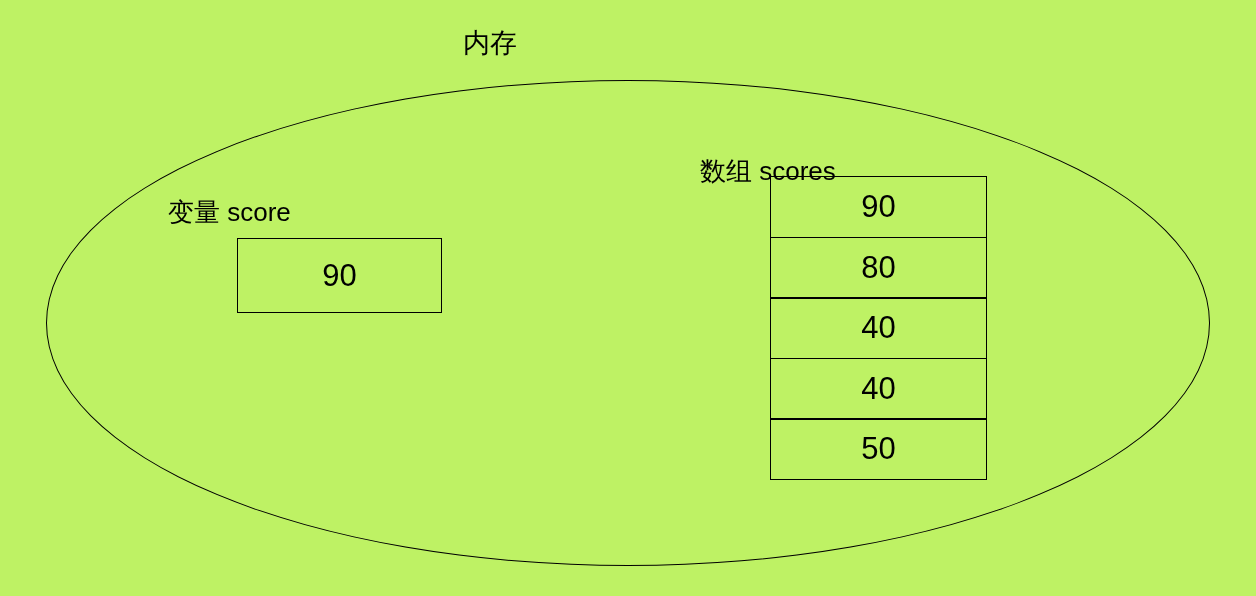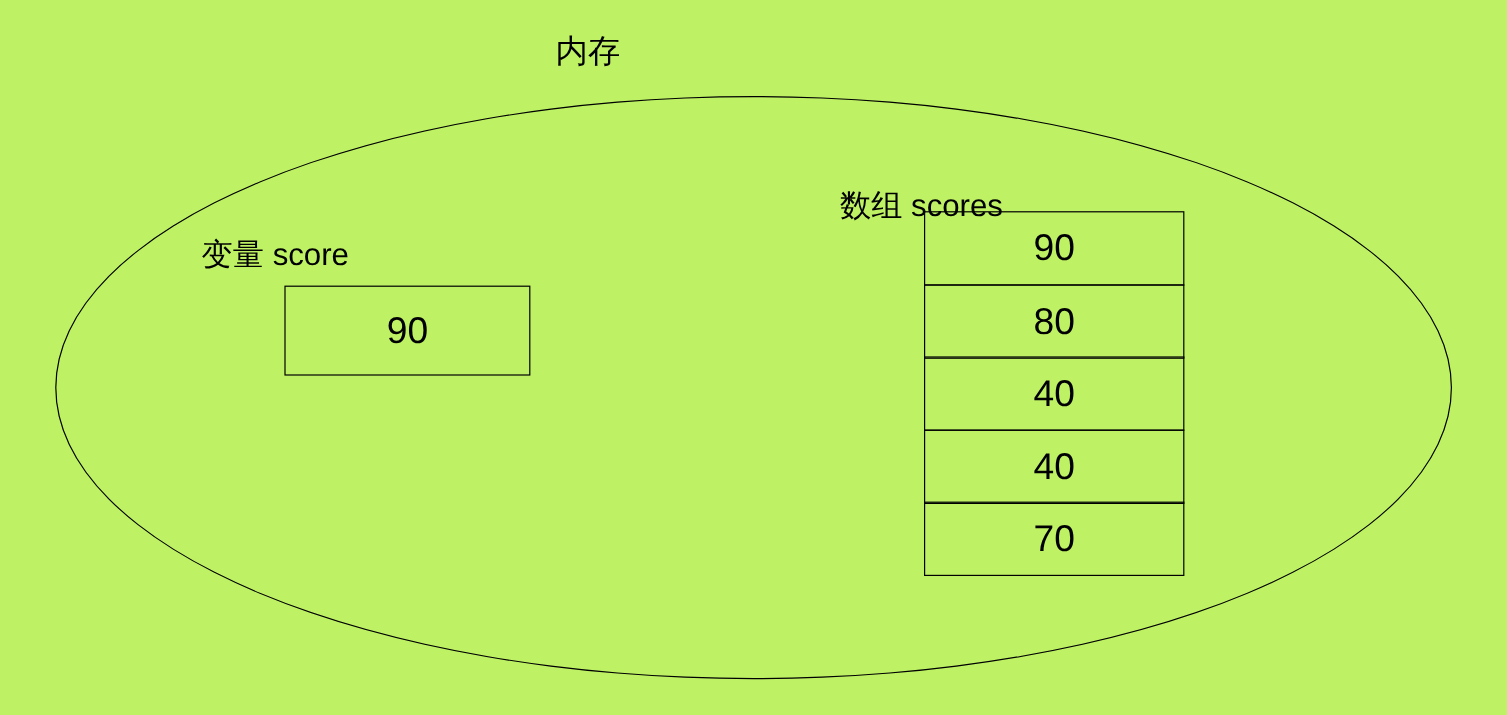--- a/index.html
+++ b/index.html
@@ -104,16 +104,16 @@
     <span>90</span>
   </div>
 
   <div class="array-label">数组 scores</div>
 
   <div class="array-box">
     <div class="array-cell">90</div>
     <div class="array-cell">80</div>
     <div class="array-cell">40</div>
     <div class="array-cell">40</div>
-    <div class="array-cell">70</div>
+    <div class="array-cell">50</div>
   </div>
 
 </div>
 
 </body></html>

